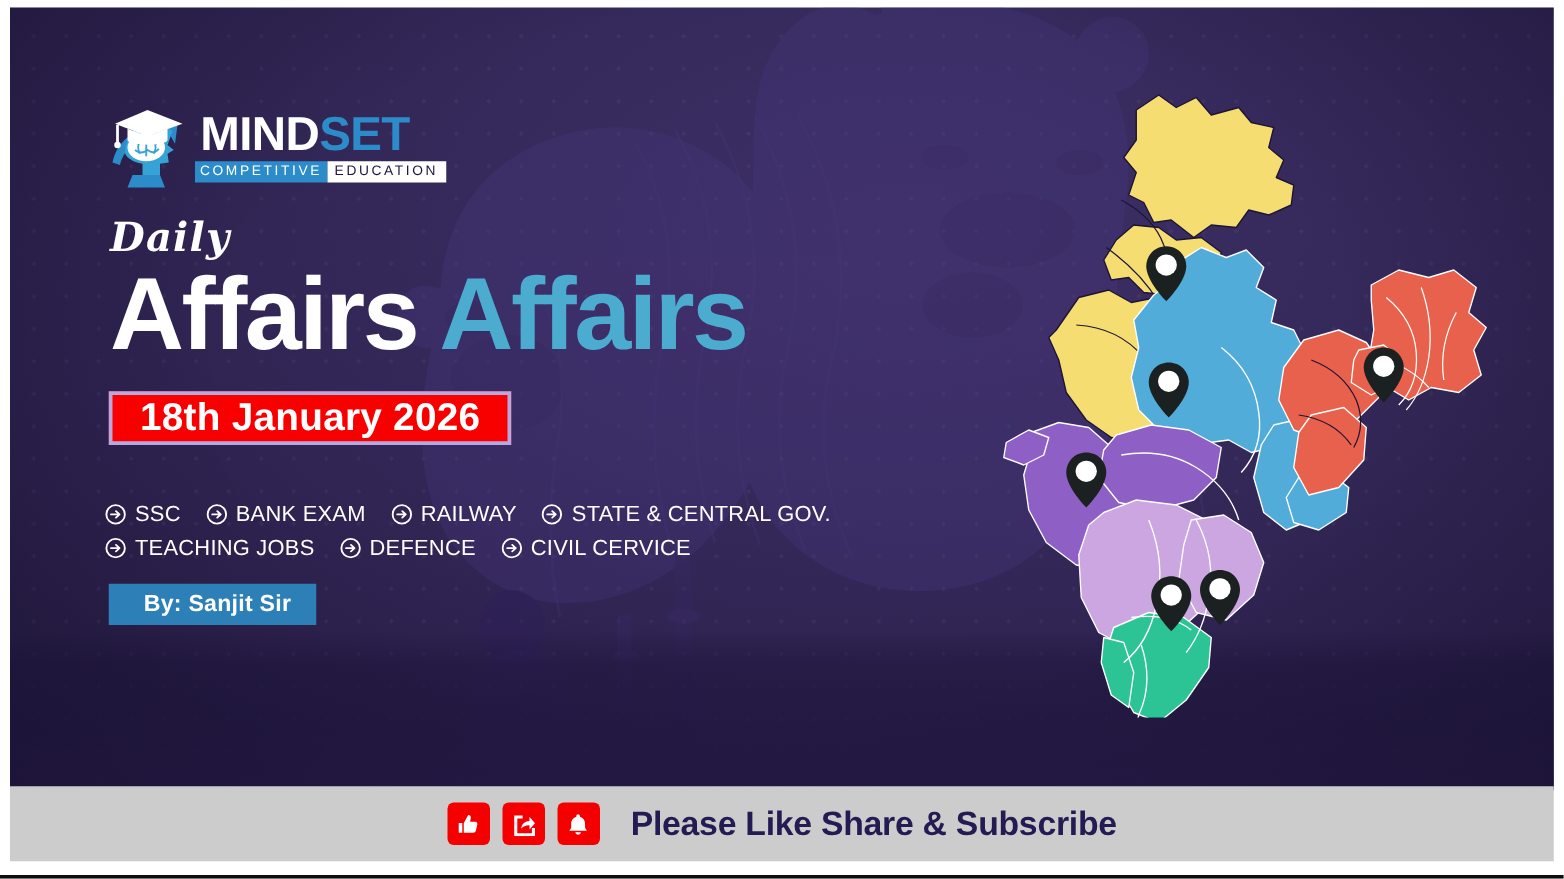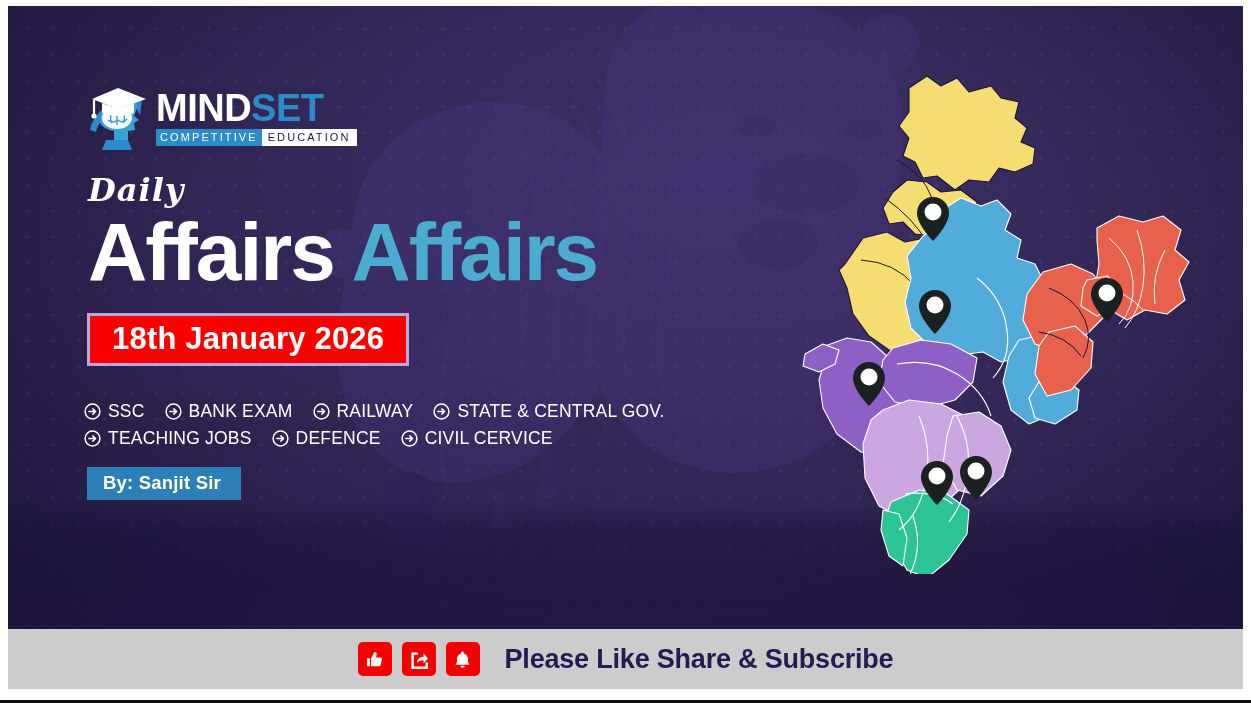--- a/index.html
+++ b/index.html
@@ -119,21 +119,21 @@
   
   .logo {
     position: absolute;
     left: 76px;
     top: 78px;
     display: flex;
     align-items: center;
     gap: 8px;
   }
   .logo-mark { width: 64px; height: 68px; display: block; }
-  .logo-text { display: flex; flex-direction: column; gap: 3px; }
+  .logo-text { display: flex; flex-direction: column; gap: 3px; text-align: center; }
   .logo-word {
     font-size: 38px;
     font-weight: 800;
     letter-spacing: -0.5px;
     line-height: 0.95;
     white-space: nowrap;
   }
   .logo-word .w1 { color: #ffffff; }
   .logo-word .w2 { color: #2b8cc9; }
   .logo-sub { display: flex; align-items: stretch; height: 17px; width: 176px; }
@@ -174,21 +174,21 @@
 
   
   .date-badge {
     position: absolute;
     left: 79px;
     top: 307px;
     background: #f90000;
     border: 3px solid #b9a8e0;
     padding: 7px 22px 10px 22px;
     box-sizing: border-box;
-    height: 53px;
+    height: 43px;
     display: flex;
     align-items: center;
   }
   .date-badge span {
     color: #ffffff;
     font-size: 31px;
     font-weight: 800;
     letter-spacing: 0.2px;
     line-height: 1;
     white-space: nowrap;
@@ -229,21 +229,21 @@
 
   
   .author-badge {
     position: absolute;
     left: 79px;
     top: 461px;
     background: #2d7fb8;
     height: 33px;
     display: flex;
     align-items: center;
-    padding: 0 20px 0 16px;
+    padding: 0 20px 0 28px;
   }
   .author-badge span {
     color: #ffffff;
     font-size: 18.5px;
     font-weight: 800;
     letter-spacing: 0.2px;
     line-height: 1;
     white-space: nowrap;
   }
 

